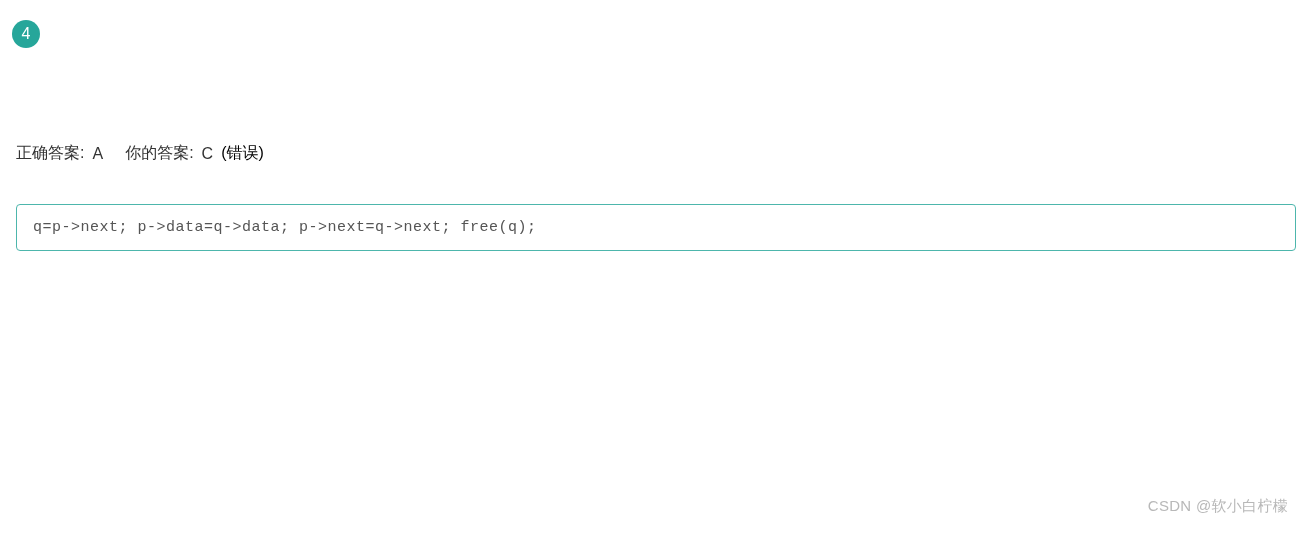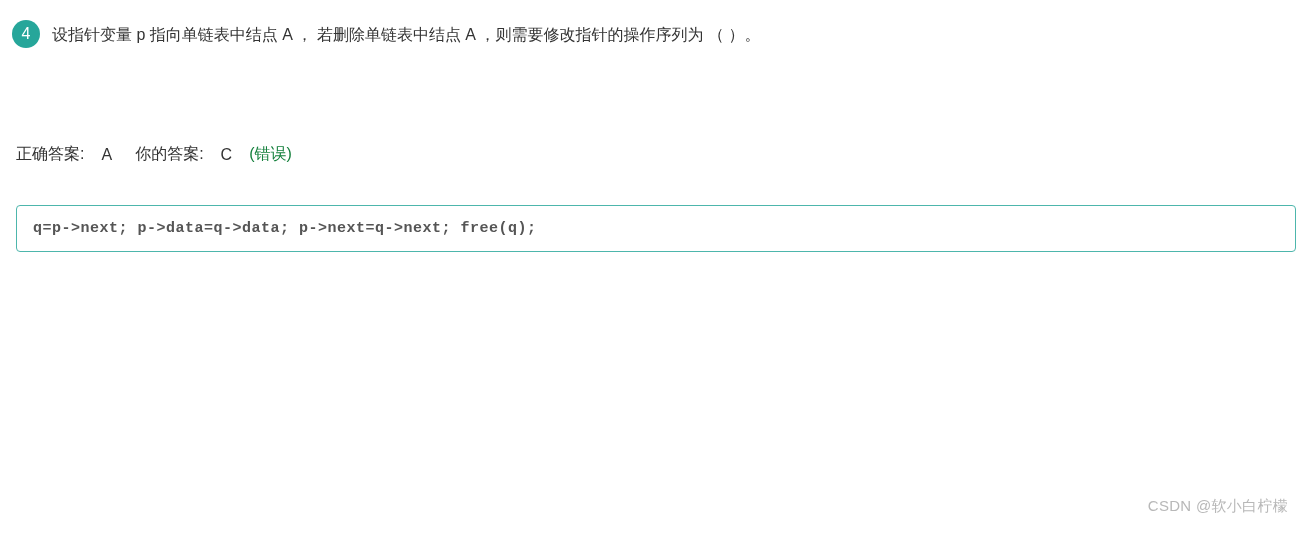--- a/index.html
+++ b/index.html
@@ -36,54 +36,53 @@
     }
     .question-text {
       font-size: 16px;
       color: #333333;
       line-height: 28px;
       padding-top: 1px;
     }
     .answer-row {
       display: flex;
       align-items: center;
-      gap: 17px;
+      gap: 8px;
       font-size: 16px;
       margin-bottom: 40px;
       color: #333333;
       padding-left: 4px;
     }
     .answer-label {
       color: #333333;
     }
     .answer-your {
-      margin-left: 6px;
+      margin-left: 14px;
     }
     .answer-letter-correct {
       color: #333333;
     }
     .answer-wrong {
-      color: #15803d;
+      color: #000000;
     }
     .options {
       display: flex;
       flex-direction: column;
       gap: 32px;
       padding-left: 4px;
       padding-right: 4px;
     }
     .option {
       border: 1px solid #e0e0e0;
       border-radius: 4px;
       padding: 14px 16px;
       font-family: "Courier New", Consolas, monospace;
       font-size: 15px;
       color: #555555;
       letter-spacing: 0.5px;
-      font-weight: bold;
     }
     .option.correct {
       border-color: #4db6ac;
     }
     .option.selected-wrong {
       border-color: #e57373;
     }
     .watermark {
       position: absolute;
       right: 24px;
@@ -91,21 +90,20 @@
       color: rgba(160,160,160,0.75);
       font-size: 15px;
       letter-spacing: 0.3px;
     }
   </style>
 </head>
 <body>
 
 <div class="question-header">
   <div class="question-number">4</div>
-  <div class="question-text">设指针变量 p 指向单链表中结点 A ， 若删除单链表中结点 A ，则需要修改指针的操作序列为 （ ）。</div>
 </div>
 
 <div class="answer-row">
   <span class="answer-label">正确答案:</span>
   <span class="answer-letter-correct">A</span>
   <span class="answer-label answer-your">你的答案:</span>
   <span class="answer-letter-correct">C</span>
   <span class="answer-wrong">(错误)</span>
 </div>
 

